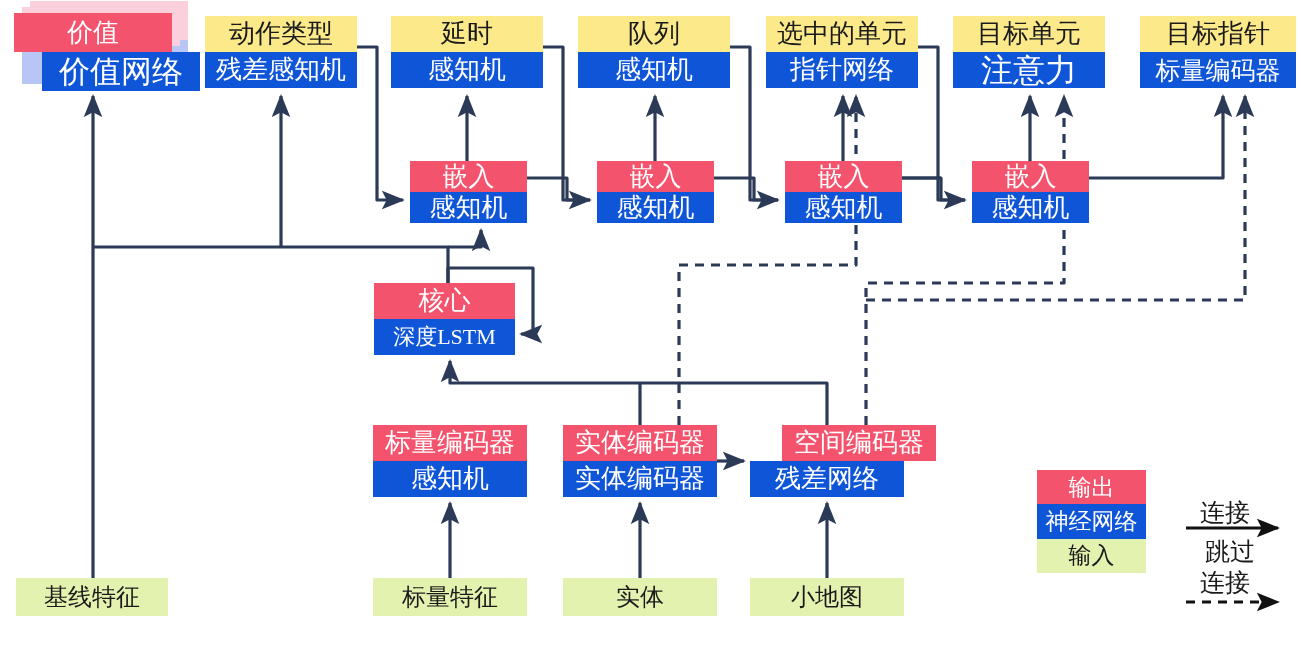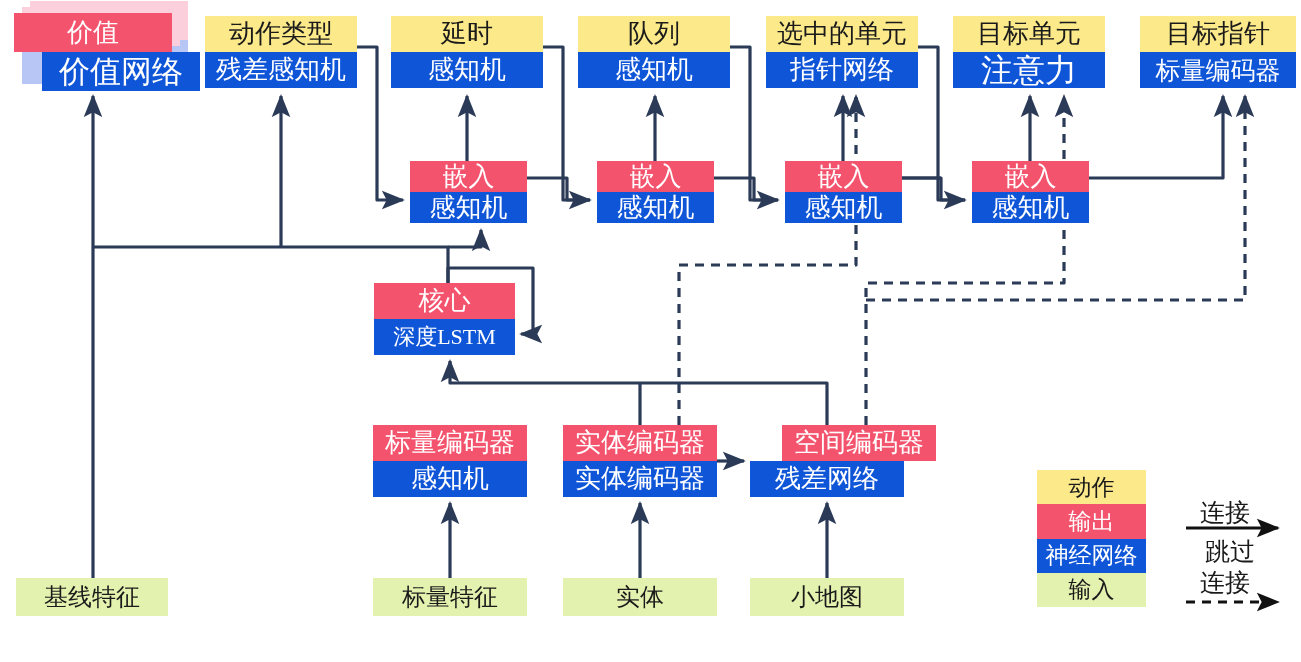--- a/index.html
+++ b/index.html
@@ -153,21 +153,20 @@
         <div class="cell c-output" style="position: absolute; left: 0px; top: 0px; width: 154px; height: 36px; font-size: 26px; margin-left: 32px;">空间编码器</div>
         <div class="cell c-nn" style="position: absolute; left: 0px; top: 36px; width: 154px; height: 36px; font-size: 26px;">残差网络</div>
       </div>
       <div class="node cell c-input" style="left: 16px; top: 578px; width: 152px; height: 38px; font-size: 24px;">基线特征</div>
       <div class="node cell c-input" style="left: 373px; top: 578px; width: 154px; height: 38px; font-size: 24px;">标量特征</div>
       <div class="node cell c-input" style="left: 563px; top: 578px; width: 154px; height: 38px; font-size: 24px;">实体</div>
       <div class="node cell c-input" style="left: 750px; top: 578px; width: 154px; height: 38px; font-size: 24px;">小地图</div>
     </div>
 
   <div class="legend-box" id="legend-box" style="left: 1037px; top: 470px; width: 109px; height: 137px;">
-      <div class="legend-cell c-action" style="width: 109px; height: 34.25px; font-size: 23px;">动作</div>
       <div class="legend-cell c-output" style="width: 109px; height: 34.25px; font-size: 23px;">输出</div>
       <div class="legend-cell c-nn" style="width: 109px; height: 34.25px; font-size: 23px;">神经网络</div>
       <div class="legend-cell c-input" style="width: 109px; height: 34.25px; font-size: 23px;">输入</div>
     </div>
   <div class="leg-label" id="leg-conn" style="left:1200px;top:496px;font-size:25px;">连接</div>
   <div class="leg-label" id="leg-skip1" style="left:1205px;top:535px;font-size:25px;">跳过</div>
   <div class="leg-label" id="leg-skip2" style="left:1200px;top:566px;font-size:25px;">连接</div>
 
 </div>
 

